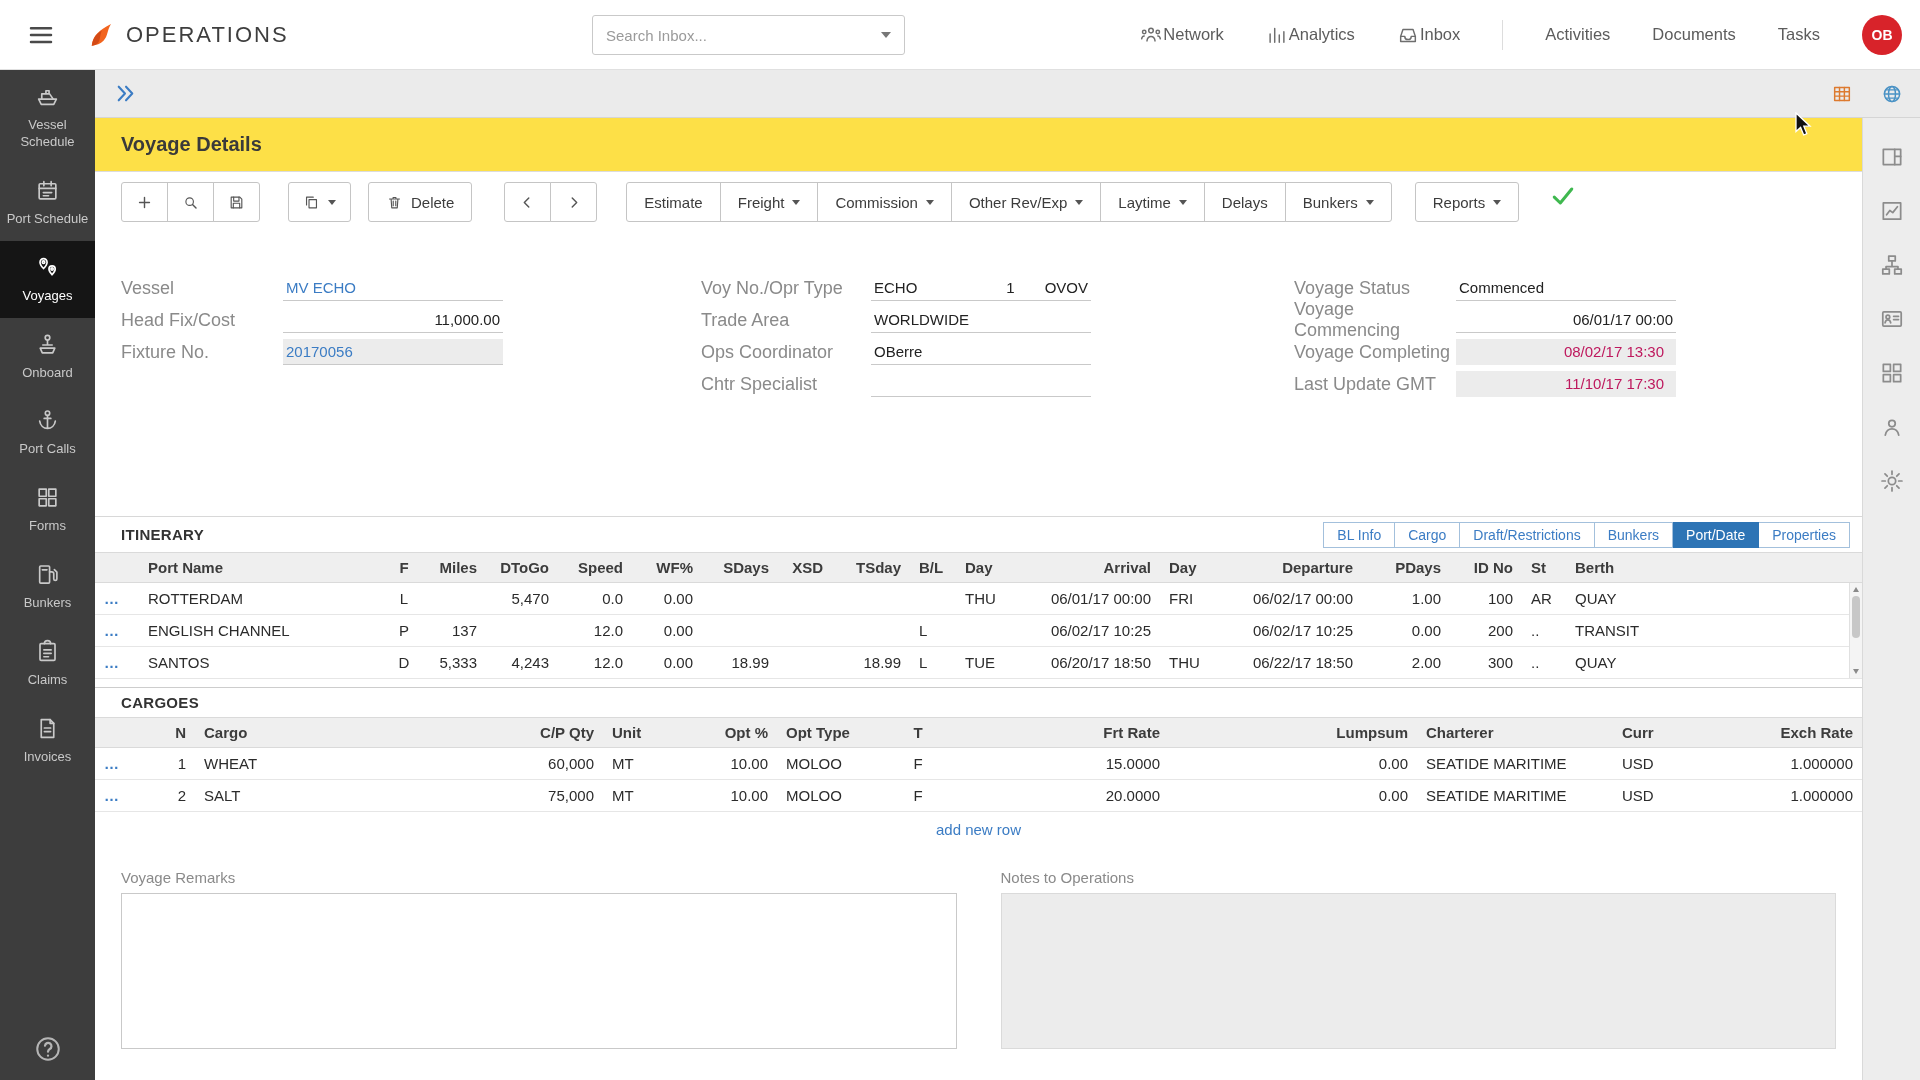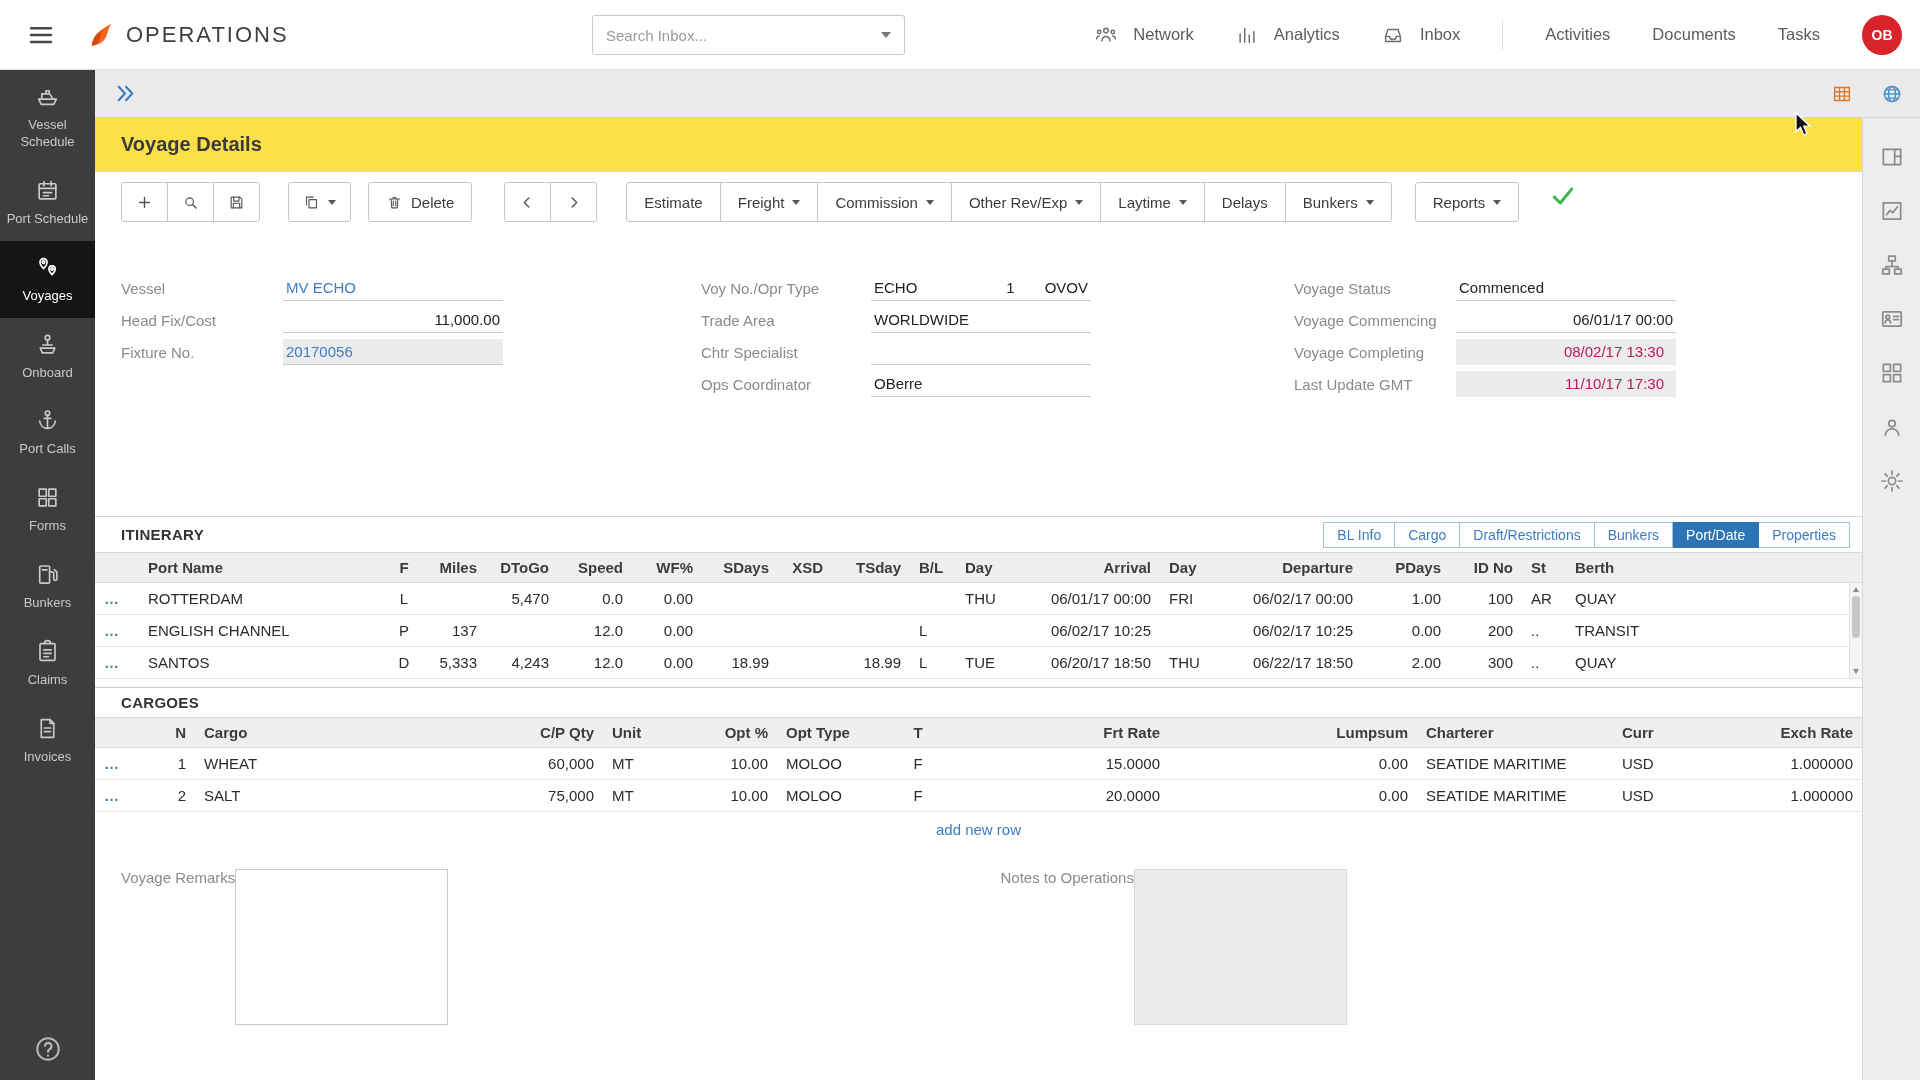--- a/index.html
+++ b/index.html
@@ -15,21 +15,21 @@
 .hamburger{width:34px;height:30px;color:#4a4a4a;margin-right:28px}
 .brand{display:flex;align-items:center;gap:10px}
 .brand .ico{width:30px;height:30px}
 .brand-text{font-size:22px;letter-spacing:2px;color:#3e3e3e;font-weight:400}
 .searchbox{position:absolute;left:592px;top:15px;width:313px;height:40px;border:1px solid #c9c9c9;border-radius:3px;display:flex;align-items:center;padding:0 13px;background:#fff}
 .searchbox input{flex:1;border:none;outline:none;font-size:15px;color:#444;font-family:inherit;background:transparent;min-width:0}
 .searchbox input::placeholder{color:#9a9a9a}
 .sb-caret{width:0;height:0;border-left:5px solid transparent;border-right:5px solid transparent;border-top:6px solid #777;cursor:pointer;margin-left:8px}
 .topnav{margin-left:auto;display:flex;align-items:center;gap:42px}
 .nav-icons,.nav-links{display:contents}
-.nav-item{display:flex;align-items:center;gap:16px;font-size:16.5px;color:#5c5c5c}
+.nav-item{display:flex;align-items:center;gap:1px;font-size:16.5px;color:#5c5c5c}
 .nav-item .ico{width:22px;height:22px;color:#6e6e6e}
 .nav-link{font-size:16.5px;color:#5c5c5c}
 .vdiv{width:1px;height:30px;background:#ddd}
 .avatar{width:40px;height:40px;border-radius:50%;background:#d8232a;color:#fff;font-size:14px;font-weight:bold;display:flex;align-items:center;justify-content:center}
 
 
 .shell{display:flex;height:1010px}
 .sidebar{width:95px;background:#3d3d3d;display:flex;flex-direction:column;flex-shrink:0}
 .sb-list{width:100%}
 .sb-item{display:flex;flex-direction:column;align-items:center;gap:8px;padding:14px 4px 13px;color:#c9c9c9;font-size:13px;line-height:1.3;text-align:center;width:100%}
@@ -66,21 +66,21 @@
 .g-copy{margin-left:28px}.g-del{margin-left:17px}.g-nav{margin-left:32px}.g-actions{margin-left:29px}.g-reports{margin-left:23px}
 .check-wrap{width:28px;height:28px;margin-left:30px;color:#3fb84f}
 
 
 .form{display:flex;padding:0 26px;margin-top:50px;flex-shrink:0}
 .fcol{display:flex;flex-direction:column}
 .c1{width:382px;margin-right:198px}
 .c2{width:390px;margin-right:203px}
 .c3{width:382px}
 .frow{display:flex;align-items:center;height:32px}
-.flabel{color:#8a8a8a;font-size:15px;flex-shrink:0}
+.flabel{color:#8a8a8a;font-size:18px;flex-shrink:0}
 .c1 .flabel{width:162px}.c2 .flabel{width:170px}.c3 .flabel{width:162px}
 .finput{width:220px;height:26px;border-bottom:1px solid #c9c9c9;font-size:15px;color:#222;display:flex;align-items:center;padding:0 3px;white-space:nowrap}
 .finput.num{justify-content:flex-end}
 .finput.link{color:#3b7cc4}
 .finput.filled{background:#ececec}
 .finput.readonly{background:#ececec;border-bottom-color:#ececec;color:#be185d;justify-content:flex-end;padding-right:12px}
 .finput .grow{flex:1}
 .finput .sp{margin-left:30px}
 
 
@@ -124,21 +124,21 @@
 .cargo th:nth-child(10){width:248px}.cargo th:nth-child(11){width:196px}.cargo th:nth-child(12){width:78px}
 .cargo th:nth-child(2),.cargo td:nth-child(2),.cargo th:nth-child(4),.cargo td:nth-child(4),
 .cargo th:nth-child(6),.cargo td:nth-child(6),.cargo th:nth-child(9),.cargo td:nth-child(9),
 .cargo th:nth-child(10),.cargo td:nth-child(10),.cargo th:nth-child(13),.cargo td:nth-child(13){text-align:right}
 .cargo th:nth-child(8),.cargo td:nth-child(8){text-align:center}
 
 .add-row{text-align:center;color:#3b7cc4;font-size:15px;padding:9px 0;flex-shrink:0;cursor:pointer}
 
 
 .remarks{display:flex;gap:44px;padding:0 26px;margin-top:22px;flex-shrink:0}
-.rcol{flex:1;display:flex;flex-direction:row;min-width:0}
+.rcol{flex:1;display:flex;flex-direction:column;min-width:0}
 .rlabel{color:#8a8a8a;font-size:15px;margin-bottom:7px}
 .rbox{height:156px;border:1px solid #c9c9c9;background:#fff;resize:none;outline:none;font-family:inherit;font-size:15px;padding:8px}
 .rbox.gray{background:#ececec;border-color:#dadada}
 
 
 .cursor{position:fixed;left:1795px;top:112px;z-index:99;pointer-events:none}
 </style>
 </head>
 <body>
 
@@ -530,26 +530,26 @@
                 <span class="grow">ECHO</span>
                 <span>1</span>
                 <span class="sp">OVOV</span>
               </span>
             </div>
             <div class="frow">
                 <span class="flabel">Trade Area</span>
                 <span class="finput">WORLDWIDE</span>
               </div>
             <div class="frow">
+                <span class="flabel">Ops Coordinator</span>
+                <span class="finput">OBerre</span>
+              </div>
+            <div class="frow">
                 <span class="flabel">Chtr Specialist</span>
                 <span class="finput"></span>
-              </div>
-            <div class="frow">
-                <span class="flabel">Ops Coordinator</span>
-                <span class="finput">OBerre</span>
               </div>
           </div>
           <div class="fcol c3">
             <div class="frow">
                 <span class="flabel">Voyage Status</span>
                 <span class="finput">Commenced</span>
               </div>
             <div class="frow">
                 <span class="flabel">Voyage Commencing</span>
                 <span class="finput num">06/01/17 00:00</span>

